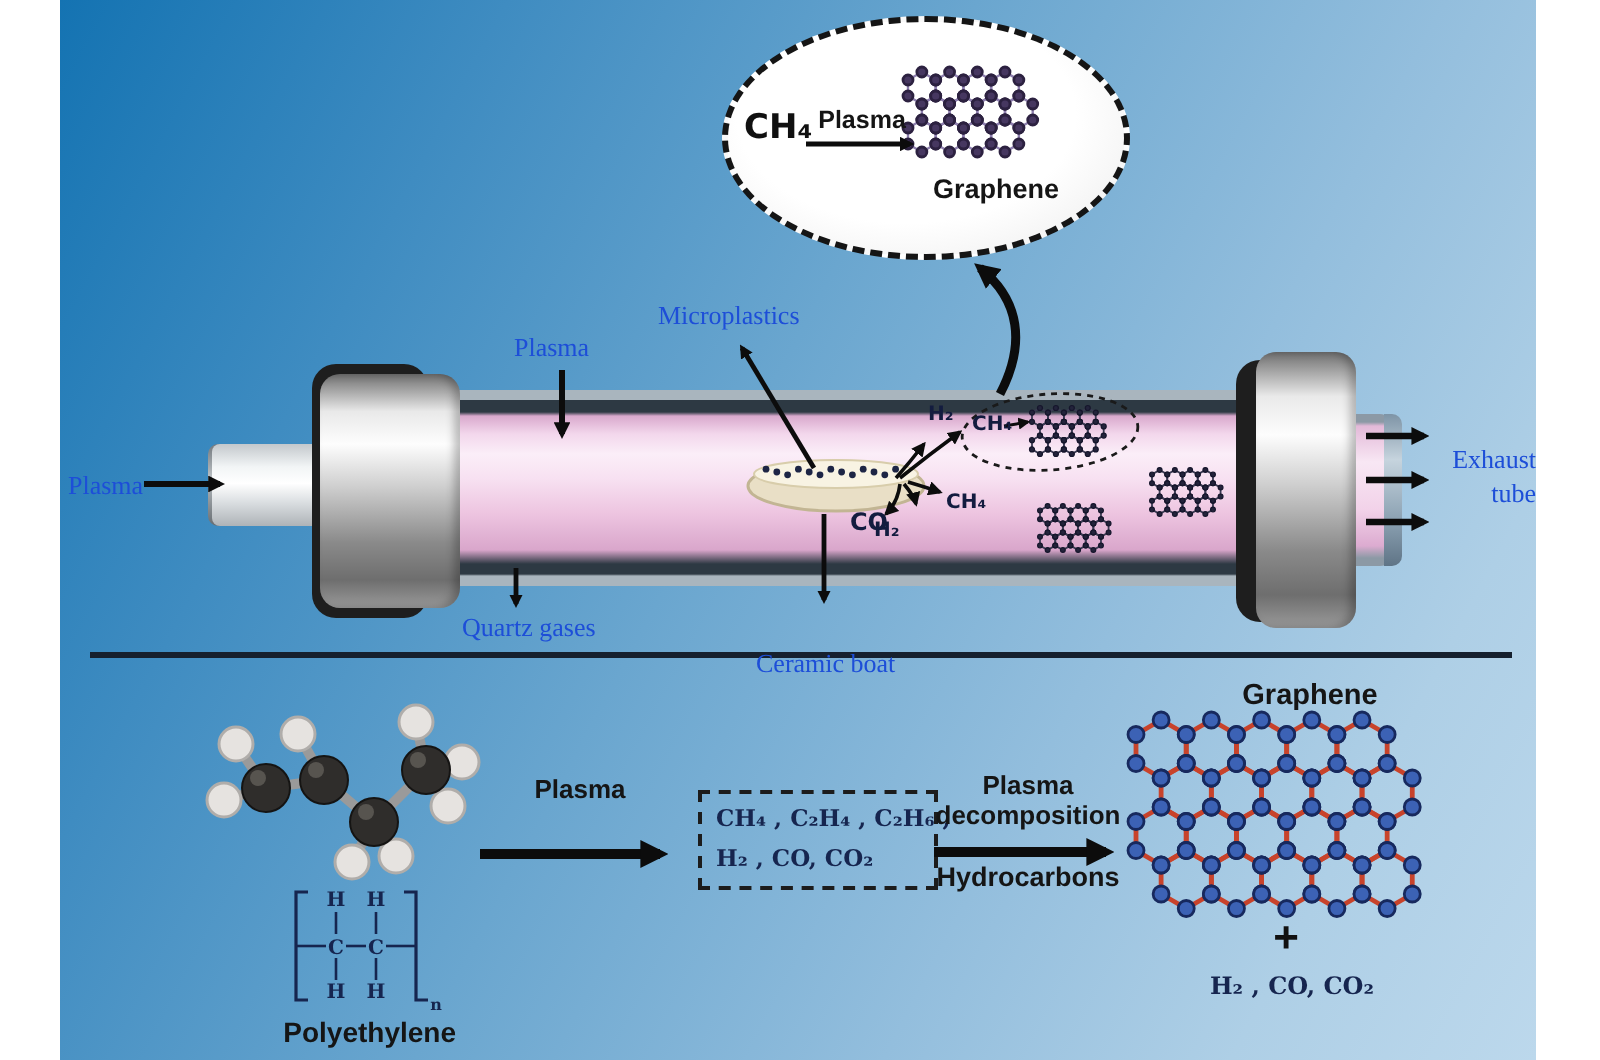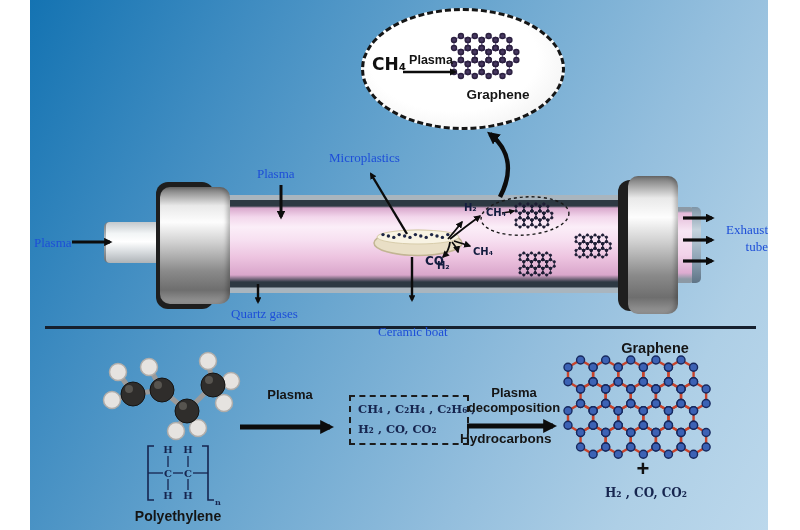--- a/index.html
+++ b/index.html
@@ -788,36 +788,36 @@
   <g font-family="'DejaVu Serif','DejaVu Sans',serif" font-weight="bold" font-size="10" fill="#16254f" text-anchor="middle">
     <text x="28" y="15">H</text>
     <text x="48" y="15">H</text>
     <text x="28" y="39">C</text>
     <text x="48" y="39">C</text>
     <text x="28" y="61">H</text>
     <text x="48" y="61">H</text>
     <text x="78" y="67" font-size="8">n</text>
   </g>
 </svg>
-<span class="abs sans-label" style="left:128px;top:508px;width:100px;text-align:center;font-size:14px">Polyethylene</span>
+<span class="abs sans-label" style="left:128px;top:508px;width:100px;text-align:right;font-size:14px">Polyethylene</span>
 
 <div class="abs sans-label" style="left:228px;top:388px;width:124px;text-align:center;line-height:1.15;z-index:7">
   <div>Plasma</div>
 </div>
 
 <div id="products-box" class="abs">
   <div class="formula-text">CH₄ , C₂H₄ , C₂H₆ ,</div>
   <div class="formula-text">H₂ , CO, CO₂</div>
 </div>
 
 <div class="abs sans-label" style="left:458px;top:386px;width:112px;text-align:center;line-height:1.15;z-index:7">
   <div>Plasma</div>
   <div>decomposition</div>
 </div>
-<span class="abs sans-label" style="left:460px;top:431px;width:108px;font-size:13.5px">Hydrocarbons</span>
+<span class="abs sans-label" style="left:460px;top:431px;width:108px;text-align:center;font-size:13.5px">Hydrocarbons</span>
 
 <span class="abs sans-label" style="left:600px;top:340px;width:110px;text-align:center;font-size:14.5px">Graphene</span>
 <svg class="hc abs" style="left:566px;top:358px;z-index:5" width="150" height="100">
     <g>
       <line x1="27.11473670974872" y1="23.75" x2="14.55736835487436" y2="31" stroke="#c8432b" stroke-width="2.4"></line>
       <line x1="14.55736835487436" y1="31" x2="1.9999999999999982" y2="23.75" stroke="#c8432b" stroke-width="2.4"></line>
       <line x1="1.9999999999999982" y1="23.75" x2="2" y2="9.249999999999998" stroke="#c8432b" stroke-width="2.4"></line>
       <line x1="2" y1="9.249999999999998" x2="14.557368354874358" y2="2" stroke="#c8432b" stroke-width="2.4"></line>
       <line x1="14.557368354874358" y1="2" x2="27.114736709748716" y2="9.249999999999993" stroke="#c8432b" stroke-width="2.4"></line>
       <line x1="27.114736709748716" y1="9.249999999999993" x2="27.11473670974872" y2="23.75" stroke="#c8432b" stroke-width="2.4"></line>

